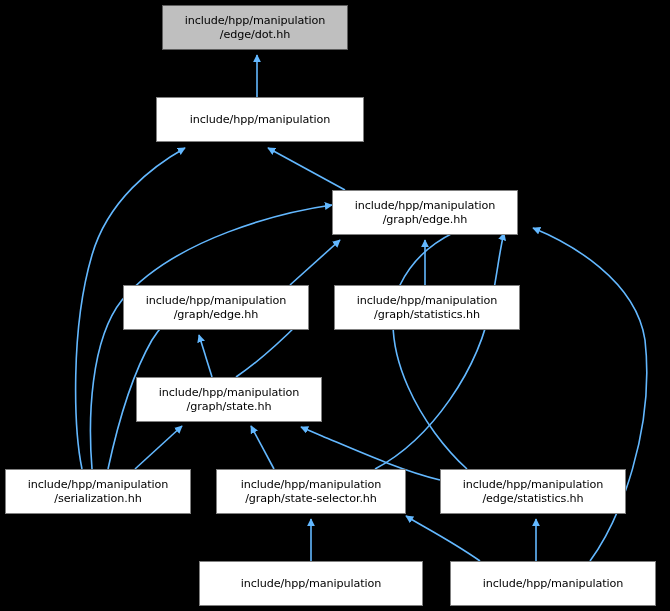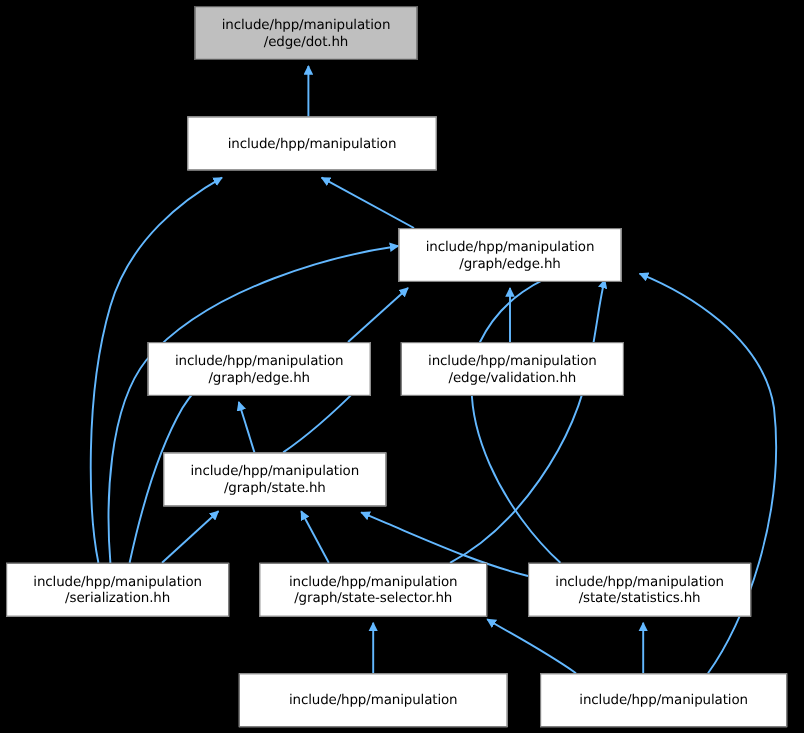--- a/index.html
+++ b/index.html
@@ -94,41 +94,41 @@
     <span class="line2">/graph/edge.hh</span>
   </div>
 
   <div class="node" style="left: 123px; top: 285px; width: 186px; height: 45px;">
     <span class="line1">include/hpp/manipulation</span>
     <span class="line2">/graph/edge.hh</span>
   </div>
 
   <div class="node" style="left: 334px; top: 285px; width: 186px; height: 45px;">
     <span class="line1">include/hpp/manipulation</span>
-    <span class="line2">/edge/validation.hh</span>
+    <span class="line2">/graph/statistics.hh</span>
   </div>
 
   <div class="node" style="left: 136px; top: 377px; width: 186px; height: 45px;">
     <span class="line1">include/hpp/manipulation</span>
     <span class="line2">/graph/state.hh</span>
   </div>
 
   <div class="node" style="left: 5px; top: 469px; width: 186px; height: 45px;">
     <span class="line1">include/hpp/manipulation</span>
     <span class="line2">/serialization.hh</span>
   </div>
 
   <div class="node" style="left: 216px; top: 469px; width: 190px; height: 45px;">
     <span class="line1">include/hpp/manipulation</span>
     <span class="line2">/graph/state-selector.hh</span>
   </div>
 
   <div class="node" style="left: 440px; top: 469px; width: 186px; height: 45px;">
     <span class="line1">include/hpp/manipulation</span>
-    <span class="line2">/state/statistics.hh</span>
+    <span class="line2">/edge/statistics.hh</span>
   </div>
 
   <div class="node" style="left: 199px; top: 561px; width: 224px; height: 45px;">
     <span class="line1">include/hpp/manipulation</span>
   </div>
 
   <div class="node" style="left: 450px; top: 561px; width: 206px; height: 45px;">
     <span class="line1">include/hpp/manipulation</span>
   </div>
 

